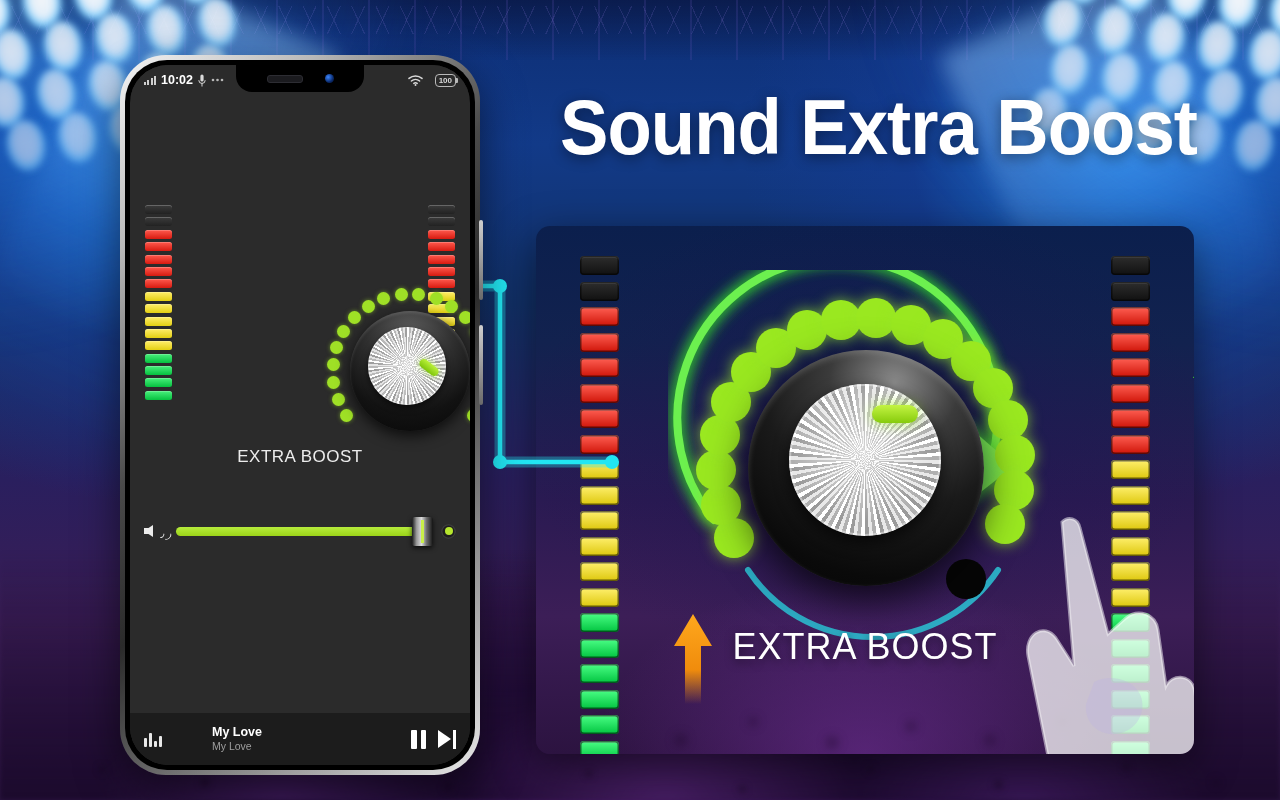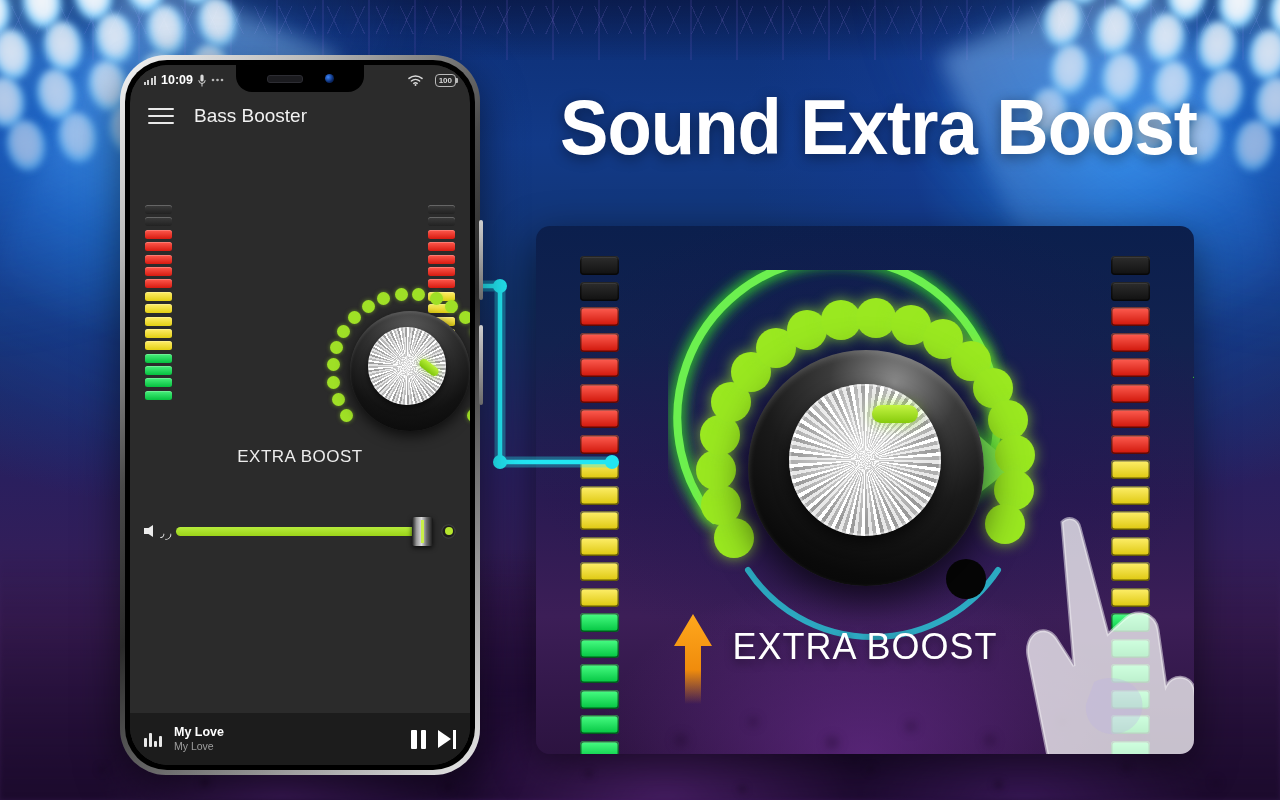--- a/index.html
+++ b/index.html
@@ -222,21 +222,21 @@
   .player{
     position:absolute;left:0;right:0;bottom:0;height:52px;background:#1c1c1c;
     display:flex;align-items:center;padding:0 14px;box-sizing:border-box;gap:12px;
   }
   .eqicon{display:flex;align-items:flex-end;gap:2px;height:16px;width:18px;}
   .eqicon i{display:block;width:3.4px;background:#e8e8e8;border-radius:1px;}
   .eqicon i:nth-child(1){height:9px;}
   .eqicon i:nth-child(2){height:14px;}
   .eqicon i:nth-child(3){height:6px;}
   .eqicon i:nth-child(4){height:11px;}
-  .ptext{flex:1;line-height:1.2;}
+  .ptext{flex:1;line-height:1.2;margin-left:38px;}
   .ptitle{color:#fff;font-size:12.5px;font-weight:bold;}
   .partist{color:#9e9e9e;font-size:10.5px;}
   .pause{display:flex;gap:4px;}
   .pause i{display:block;width:5.5px;height:19px;background:#fff;border-radius:1px;}
   .next{position:relative;width:18px;height:19px;}
   .next .tri{position:absolute;left:0;top:0;width:0;height:0;border-top:9.5px solid transparent;border-bottom:9.5px solid transparent;border-left:13px solid #fff;}
   .next .bar{position:absolute;right:0;top:0;width:3.4px;height:19px;background:#fff;}
 
   
   #callout{position:absolute;left:0;top:0;width:1280px;height:800px;pointer-events:none;}
@@ -501,21 +501,21 @@
 
 <div id="phone">
   <div class="side-btn b1"></div>
   <div class="side-btn b2"></div>
   <div class="phone-inner">
     <div class="screen">
 
       <div class="statusbar">
         <div class="sb-left">
           <span class="sig"></span>
-          <span>10:09</span>
+          <span>10:02</span>
           <svg width="8" height="13" viewBox="0 0 8 13">
             <rect x="2.4" y="0.5" width="3.2" height="7" rx="1.6" fill="#d8d8d8"></rect>
             <path d="M0.8 6.2 a3.2 3.2 0 0 0 6.4 0" stroke="#d8d8d8" stroke-width="1" fill="none"></path>
             <rect x="3.5" y="9" width="1" height="3.5" fill="#d8d8d8"></rect>
           </svg>
           <svg width="13" height="4" viewBox="0 0 13 4">
             <circle cx="2" cy="2" r="1.3" fill="#b8b8b8"></circle>
               <circle cx="6.5" cy="2" r="1.3" fill="#b8b8b8"></circle>
               <circle cx="11" cy="2" r="1.3" fill="#b8b8b8"></circle>
           </svg>
@@ -529,28 +529,20 @@
           </svg>
           <span class="batt">100</span>
         </div>
       </div>
 
       <div class="notch">
         <span class="speaker-slot"></span>
         <span class="front-cam"></span>
       </div>
 
-      <div class="app-header">
-        <div class="ham">
-            <i></i>
-            <i></i>
-            <i></i>
-          </div>
-        <div class="app-title">Bass Booster</div>
-      </div>
 
       <div class="tabs" id="tabs">
         </div>
 
       <div class="vu left" id="vuL">
           <span class="seg off"></span>
           <span class="seg off"></span>
           <span class="seg red"></span>
           <span class="seg red"></span>
           <span class="seg red"></span>

